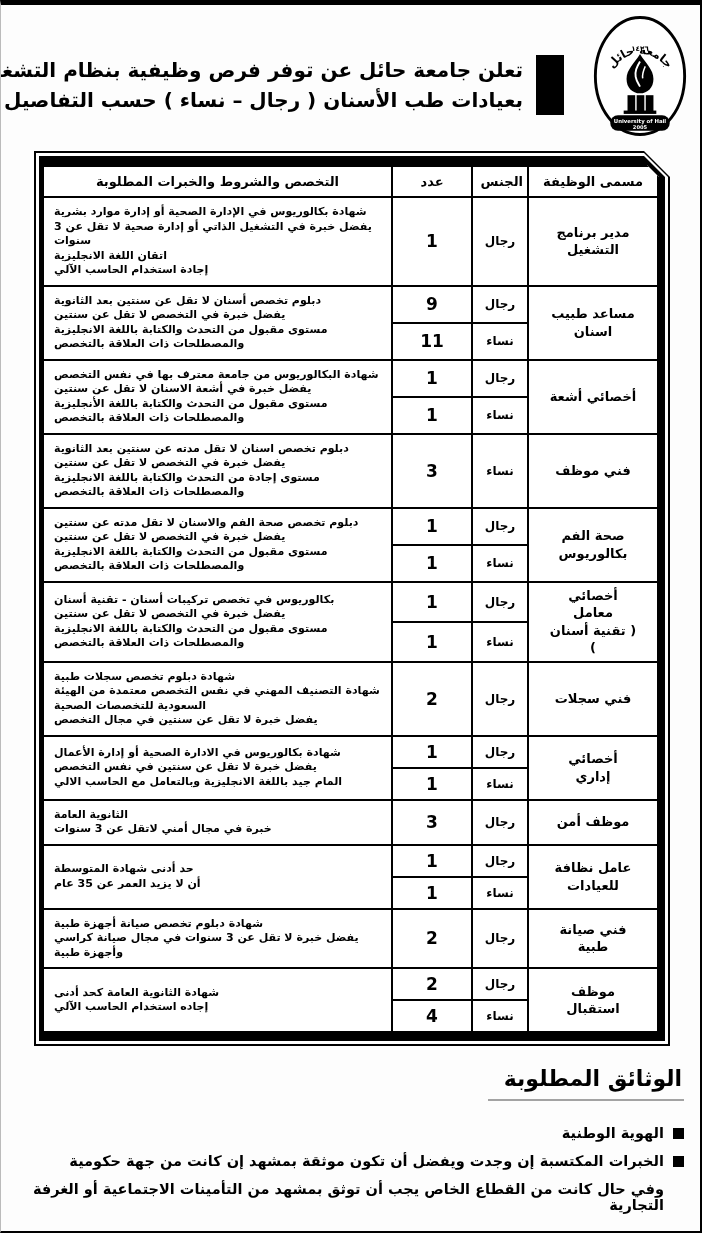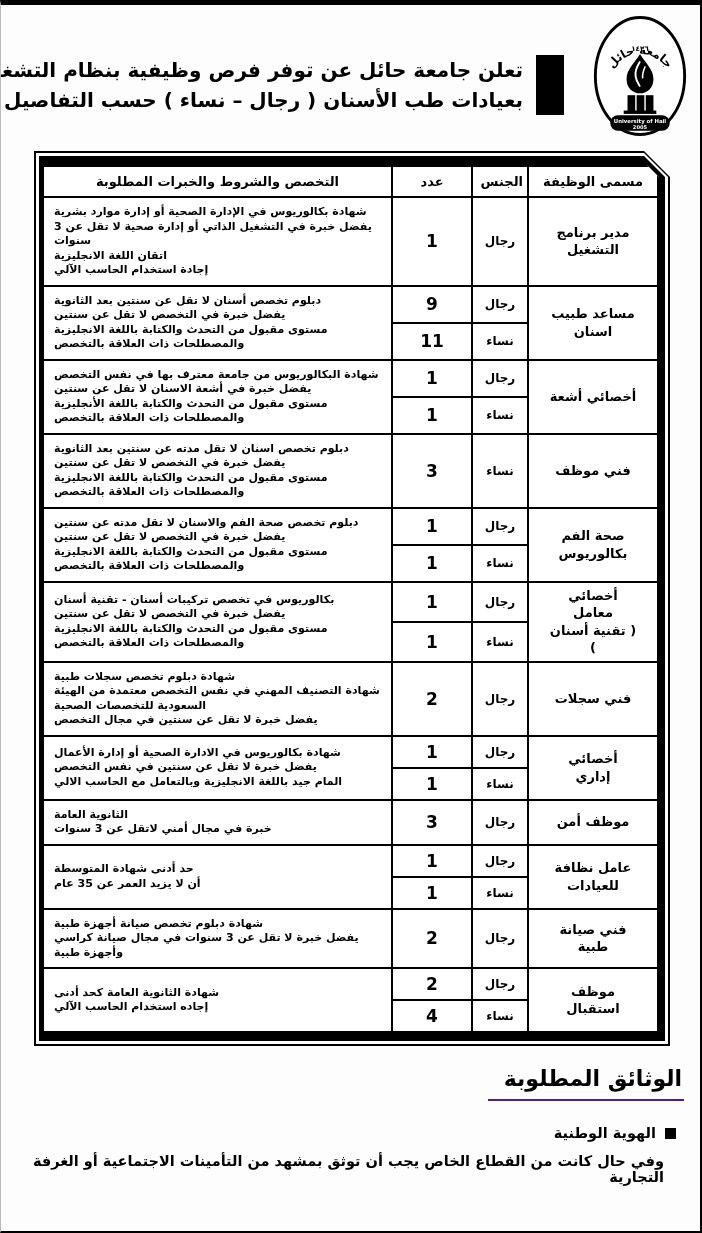--- a/index.html
+++ b/index.html
@@ -36,22 +36,22 @@
   th.h-req{width:auto;}
   th.h-count{width:70px;}
   th.h-gender{width:46px;text-align:right;}
   th.h-job{width:120px;}
   td.job{font-size:13px;text-align:center;white-space:pre-line;padding:4px 20px;line-height:1.35;}
   td.gender{font-size:12px;text-align:center;padding:7px 2px;margin-top:20px;}
   td.count{font-size:17px;text-align:center;padding:5px 2px;}
   td.req{font-size:11px;line-height:14.5px;text-align:left;white-space:pre-line;padding:7px 10px;}
   
   .docs{padding:20px 16px 0 20px;}
-  .docs-heading{display:inline-block;font-size:22px;border-bottom:2px solid #4c1d95;padding:0 2px 8px 16px;margin:0 0 12px 0;}
-  .doc-item{display:flex;align-items:center;gap:9px;font-size:14.5px;margin:12px 8px;}
+  .docs-heading{display:inline-block;font-size:22px;border-bottom:2px solid #a3a3a3;padding:0 2px 8px 16px;margin:0 0 12px 0;}
+  .doc-item{display:flex;align-items:center;gap:9px;font-size:14.5px;margin:12px 0;}
   .doc-bullet{width:11px;height:11px;background:#000;flex:none;}
   .doc-note{font-size:14.5px;margin:10px 20px 10px 0;}
 </style>
 </head>
 <body>
 
 <div class="page">
 
   <div class="header">
     <div class="logo">
@@ -134,21 +134,21 @@
                   <tr>
                     <td class="gender">نساء</td>
                     <td class="count">1</td>
                   </tr>
                   <tr>
                     <td class="job" rowspan="1">فني موظف</td>
                     <td class="gender">نساء</td>
                     <td class="count">3</td>
                     <td class="req" rowspan="1">دبلوم تخصص اسنان لا تقل مدته عن سنتين بعد الثانوية
 يفضل خبرة في التخصص لا تقل عن سنتين
-مستوى مقبول من التحدث والكتابة باللغة الانجليزية والمصطلحات ذات العلاقة بالتخصص</td>
+مستوى إجادة من التحدث والكتابة باللغة الانجليزية والمصطلحات ذات العلاقة بالتخصص</td>
                   </tr>
                   <tr>
                     <td class="job" rowspan="2">صحة الفم بكالوريوس</td>
                     <td class="gender">رجال</td>
                     <td class="count">1</td>
                     <td class="req" rowspan="2">دبلوم تخصص صحة الفم والاسنان لا تقل مدته عن سنتين
 يفضل خبرة في التخصص لا تقل عن سنتين
 مستوى مقبول من التحدث والكتابة باللغة الانجليزية والمصطلحات ذات العلاقة بالتخصص</td>
                   </tr>
                   <tr>
@@ -232,17 +232,21 @@
       </div>
   </div>
 
   <div class="docs">
     <div class="docs-heading">الوثائق المطلوبة</div>
     <div>
         <div class="doc-item">
           <span class="doc-bullet"></span>
           <span>الهوية الوطنية</span>
         </div>
+        <div class="doc-item">
+          <span class="doc-bullet"></span>
+          <span>الخبرات المكتسبة إن وجدت ويفضل أن تكون موثقة بمشهد إن كانت من جهة حكومية</span>
+        </div>
         <div class="doc-note">وفي حال كانت من القطاع الخاص يجب أن توثق بمشهد من التأمينات الاجتماعية أو الغرفة التجارية</div>
       </div>
   </div>
 
 </div>
 
 </body></html>

